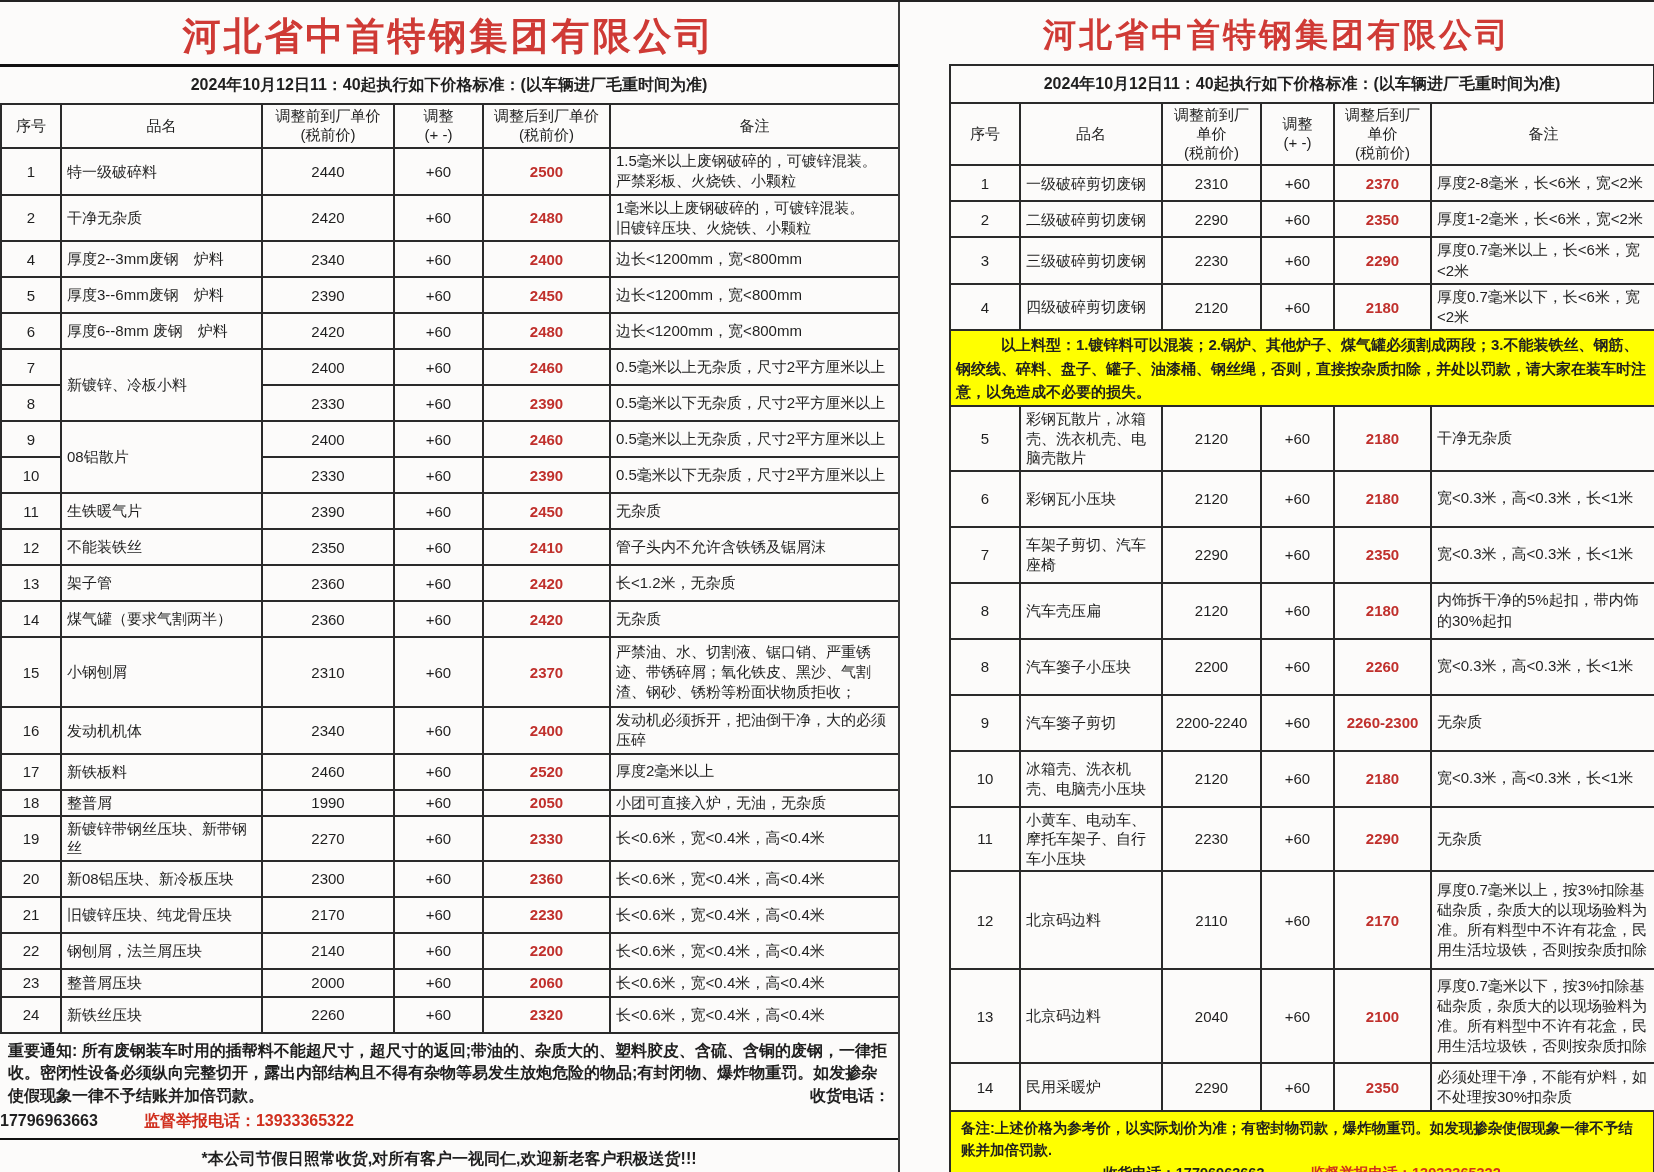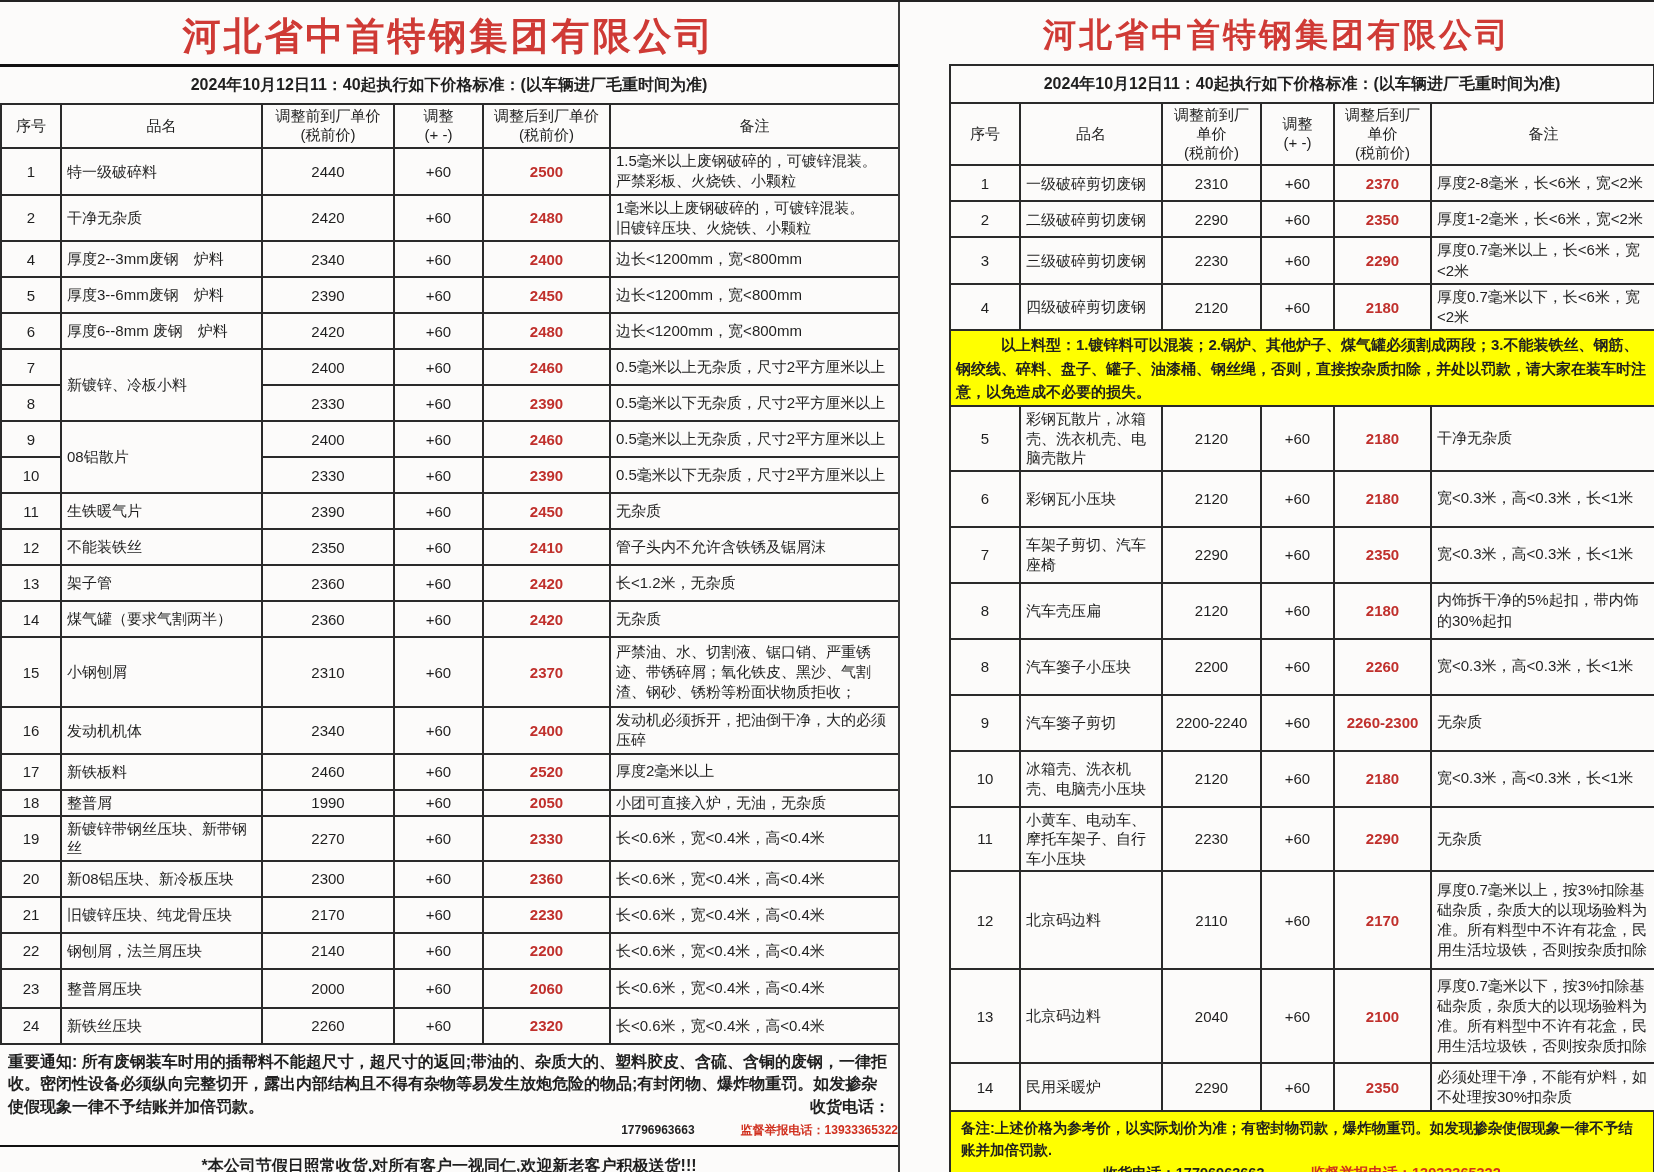--- a/index.html
+++ b/index.html
@@ -62,21 +62,21 @@
     background:var(--hl-yellow);font-weight:bold;font-size:14px;
     line-height:1.55;text-align:left;padding:4px 8px;text-indent:3em;
   }
 
   .notice{
     padding:6px 8px 2px 8px;font-size:16px;font-weight:bold;line-height:1.4;
     text-align:left;
   }
   .float-r{float:right;}
   .phone-line{
-    text-align:right;font-size:12px;font-weight:bold;padding:2px 0 6px 0;
+    text-align:left;font-size:16px;font-weight:bold;padding:2px 0 6px 0;
   }
   .red{color:var(--report-red);}
   .gap{display:inline-block;width:46px;}
 
   .footer{
     border-top:2px solid #111;border-bottom:3px solid #111;
     text-align:center;font-size:16px;font-weight:bold;
     padding:9px 4px;
   }
 
@@ -288,21 +288,21 @@
           <td class="c-remark">长&lt;0.6米，宽&lt;0.4米，高&lt;0.4米</td>
         </tr>
         <tr style="height: 36px;">
           <td class="c-no">22</td>
           <td class="c-name">钢刨屑，法兰屑压块</td>
           <td class="c-num">2140</td>
           <td class="c-num">+60</td>
           <td class="c-after">2200</td>
           <td class="c-remark">长&lt;0.6米，宽&lt;0.4米，高&lt;0.4米</td>
         </tr>
-        <tr style="height: 39px; padding-left: 28px;">
+        <tr style="height: 28px; padding-left: 28px;">
           <td class="c-no">23</td>
           <td class="c-name">整普屑压块</td>
           <td class="c-num">2000</td>
           <td class="c-num">+60</td>
           <td class="c-after">2060</td>
           <td class="c-remark">长&lt;0.6米，宽&lt;0.4米，高&lt;0.4米</td>
         </tr>
         <tr style="height: 36px; border-radius: 11px;">
           <td class="c-no">24</td>
           <td class="c-name">新铁丝压块</td>

